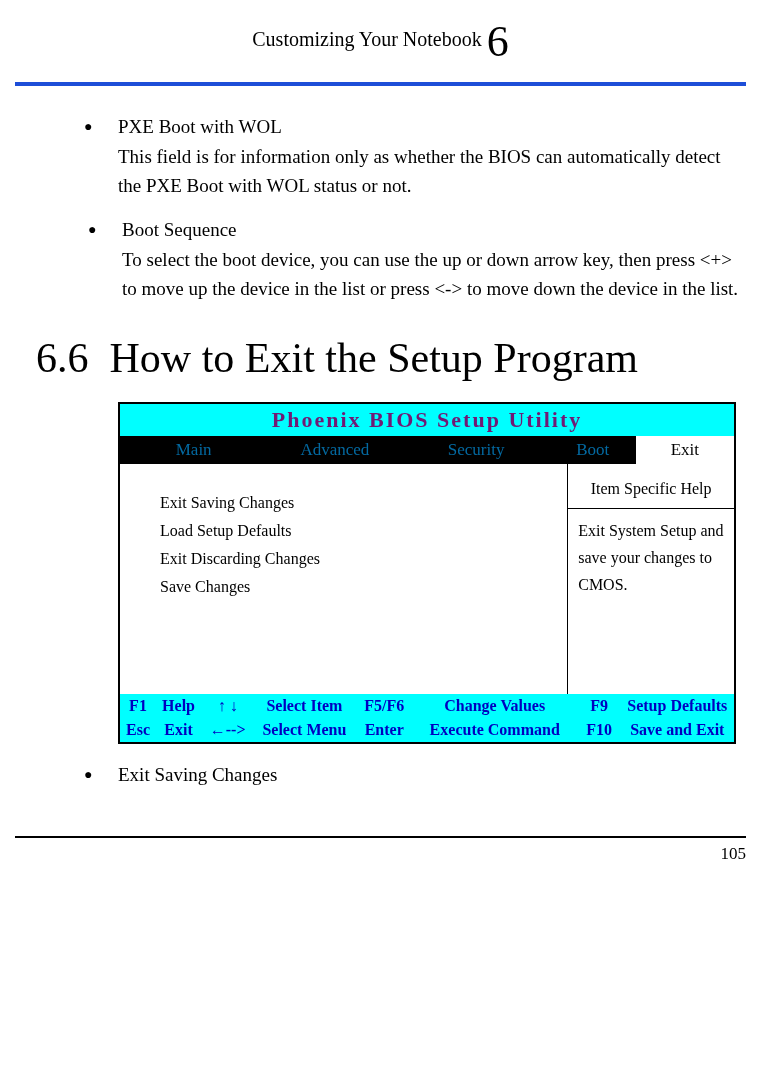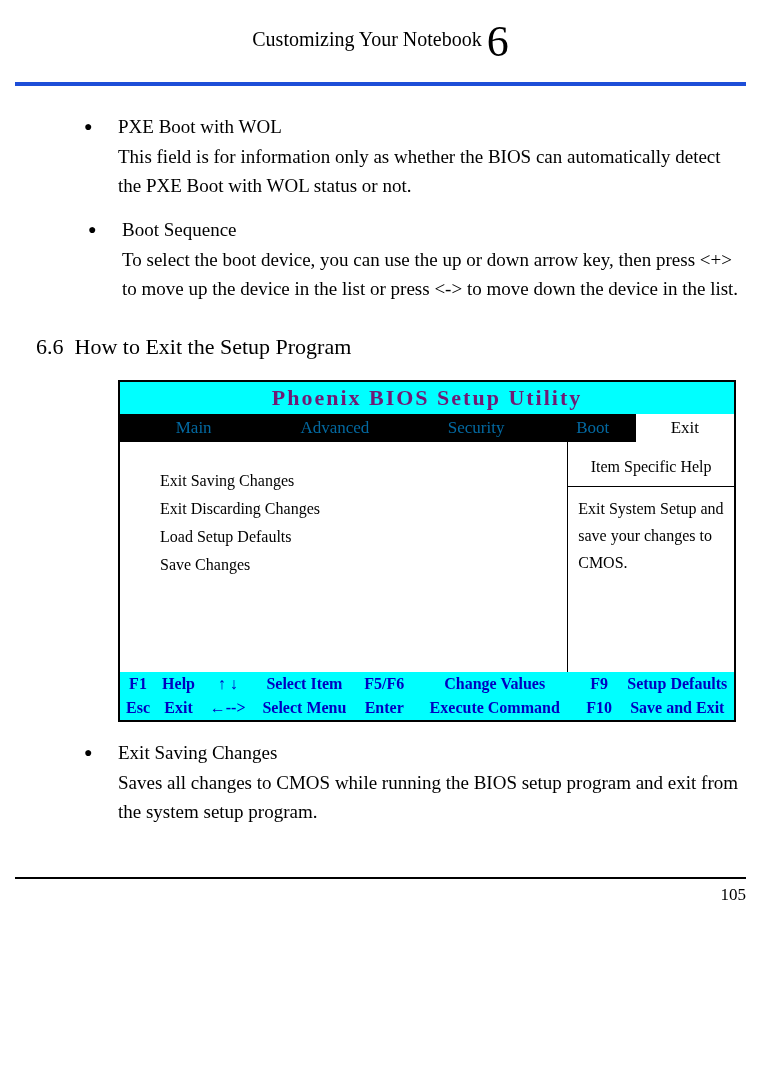--- a/index.html
+++ b/index.html
@@ -48,21 +48,21 @@
       font-size: 19px;
       margin-bottom: 4px;
       font-family: Garamond, Georgia, serif;
     }
     .bullet-body {
       font-size: 19px;
       line-height: 1.55;
       font-family: Garamond, Georgia, serif;
     }
     .section-heading {
-      font-size: 22px;
+      font-size: 42px;
       margin: 30px 0 20px 18px;
       font-family: Garamond, Georgia, serif;
     }
     .intro-text {
       font-size: 19px;
       margin-left: 100px;
       margin-bottom: 18px;
       font-family: Garamond, Georgia, serif;
     }
     .bios-box {
@@ -205,22 +205,22 @@
     <div class="bios-tabs">
       <div class="bios-tab main">Main</div>
       <div class="bios-tab advanced">Advanced</div>
       <div class="bios-tab security">Security</div>
       <div class="bios-tab boot">Boot</div>
       <div class="bios-tab exit active">Exit</div>
     </div>
     <div class="bios-body">
       <div class="bios-left">
         <div class="exit-item">Exit Saving Changes</div>
+        <div class="exit-item">Load Setup Defaults</div>
         <div class="exit-item">Exit Discarding Changes</div>
-        <div class="exit-item">Load Setup Defaults</div>
         <div class="exit-item">Save Changes</div>
       </div>
       <div class="bios-right">
         <div class="help-header">Item Specific Help</div>
         <div class="help-body">Exit System Setup and save your changes to CMOS.</div>
       </div>
     </div>
     <div class="bios-footer">
       <div class="bios-footer-row">
         <div class="bios-footer-cell k1">F1</div>
@@ -241,20 +241,19 @@
         <div class="bios-footer-cell chg">Execute Command</div>
         <div class="bios-footer-cell k4">F10</div>
         <div class="bios-footer-cell cmd">Save and Exit</div>
       </div>
     </div>
   </div>
 
   <div class="post-bullet">
     <span class="bullet">●</span>
     <div class="bullet-title">Exit Saving Changes</div>
-    <div class="bullet-body">Saves all changes to CMOS while running the BIOS setup program and exit from the system setup program.</div>
   </div>
 
 </div>
 
 <div class="footer">
   <span>105</span>
 </div>
 
 </body></html>

